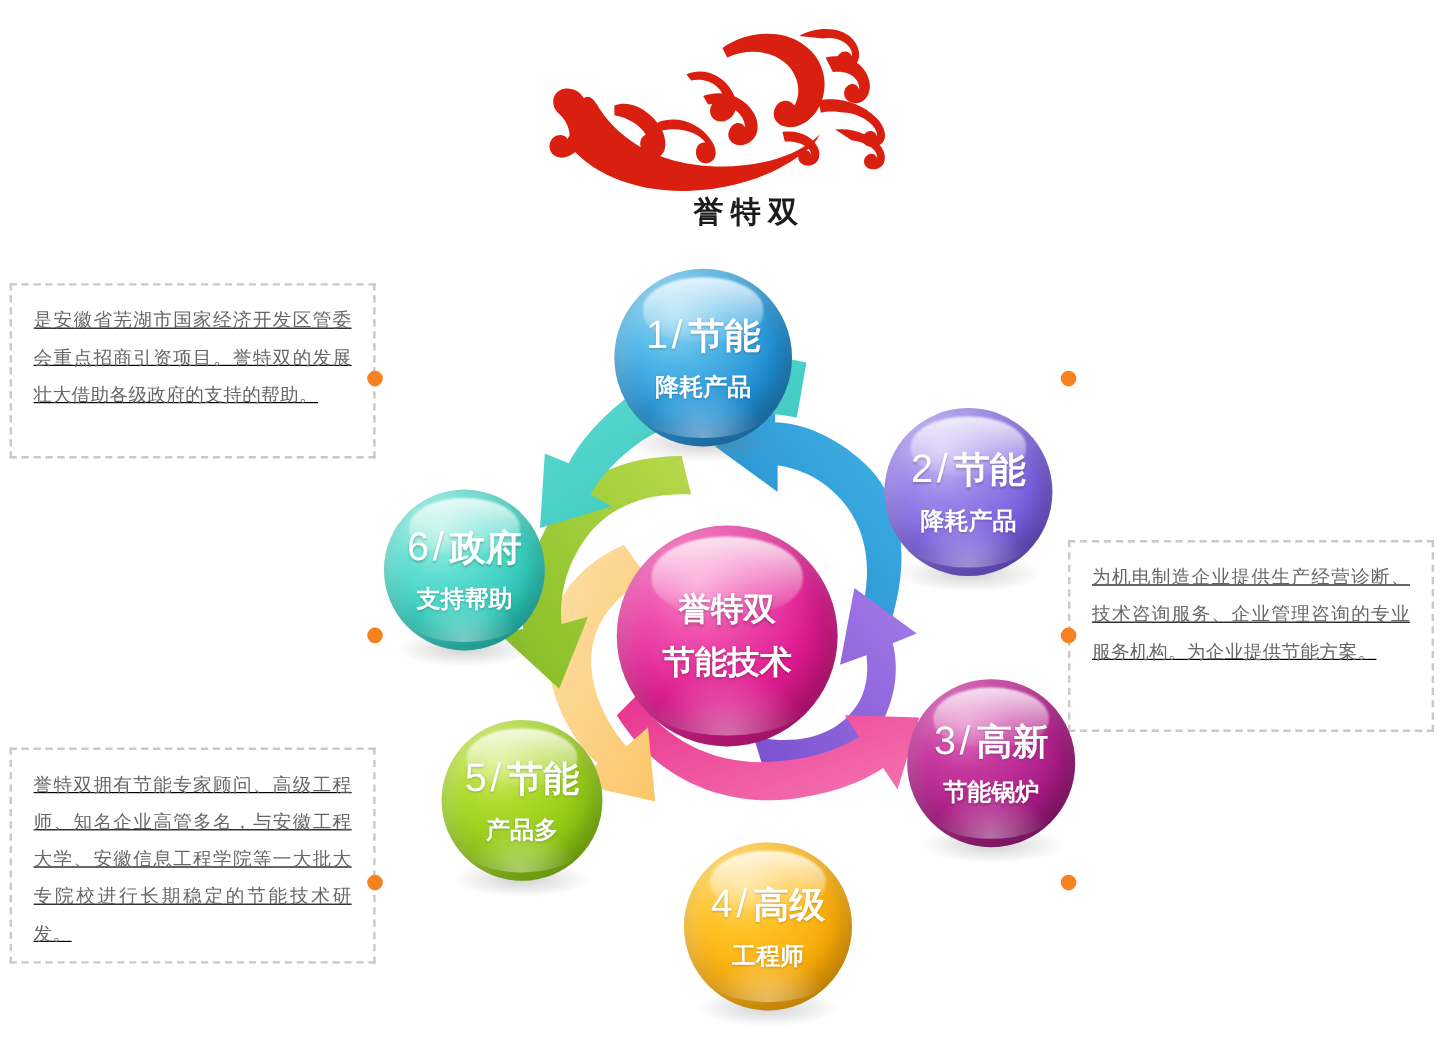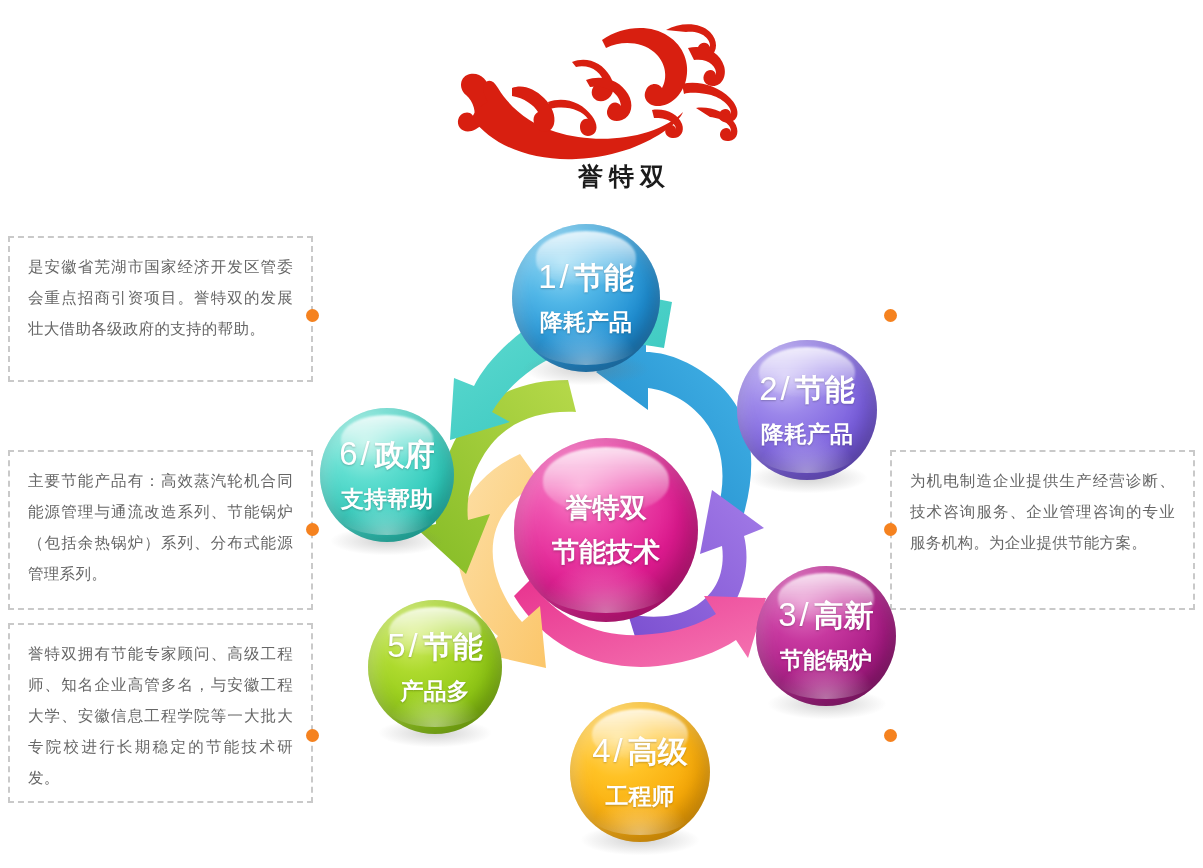--- a/index.html
+++ b/index.html
@@ -24,20 +24,21 @@
     white-space:nowrap;
   }
 
   
   .info-box{
     position:absolute;
     border:2px dashed #c9c9c9;
     background:transparent;
     box-sizing:border-box;
     padding:14px 18px 14px 18px;
+    text-decoration:underline;
   }
   .info-box p{
     margin:0;
     font-size:15.5px;
     line-height:31px;
     color:#666666;
     font-family:"DejaVu Sans","Liberation Sans",sans-serif;
     letter-spacing:.3px;
     text-align:justify;
   }
@@ -86,21 +87,21 @@
     font-family:"Liberation Sans","DejaVu Sans",sans-serif;
     font-weight:400;
     font-size:33px;line-height:1;
   }
   .sph-slash{
     font-family:"Liberation Sans","DejaVu Sans",sans-serif;
     font-weight:300;font-size:33px;line-height:1;
     margin:0 5px 0 3px;
   }
   .sph-t1{font-size:30px;}
-  .sph-line2{font-size:23px;margin-top:8px;}
+  .sph-line2{font-size:20px;margin-top:8px;}
 
   .shadow{
     position:absolute;border-radius:50%;
     background:radial-gradient(ellipse at 50% 50%,rgba(120,120,120,.34),rgba(120,120,120,0) 68%);
     z-index:4;
   }
 
   
   #sphere1{left:512px;top:224px;width:148px;height:148px;
     background:radial-gradient(circle at 34% 26%, #8fd6f2 0%, #4fb4e6 28%, #1f8ed2 62%, #1767a8 88%, #18考 100%);
@@ -324,23 +325,20 @@
   <div class="sphere" id="center-sphere">
     <div class="c-l1">誉特双</div>
     <div class="c-l2">节能技术</div>
   </div>
 
   <div class="info-box box-l1">
     <p>是安徽省芜湖市国家经济开发区管委会重点招商引资项目。誉特双的发展壮大借助各级政府的支持的帮助。</p>
   </div>
   <div class="dot" style="left:306px;top:309px;"></div>
 
-  <div class="info-box box-l2">
-    <p>主要节能产品有：高效蒸汽轮机合同能源管理与通流改造系列、节能锅炉（包括余热锅炉）系列、分布式能源管理系列。</p>
-  </div>
   <div class="dot" style="left:306px;top:523px;"></div>
 
   <div class="info-box box-l3">
     <p>誉特双拥有节能专家顾问、高级工程师、知名企业高管多名，与安徽工程大学、安徽信息工程学院等一大批大专院校进行长期稳定的节能技术研发。</p>
   </div>
   <div class="dot" style="left:306px;top:729px;"></div>
 
   <div class="dot" style="left:884px;top:309px;"></div>
 
   <div class="info-box box-r2">

